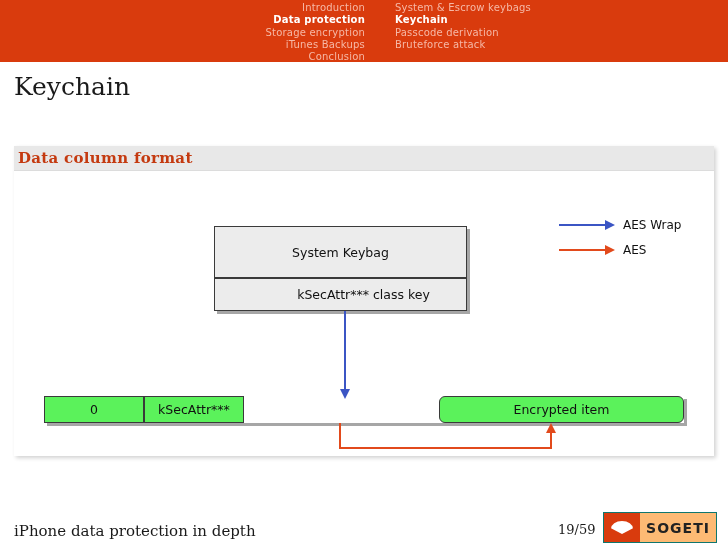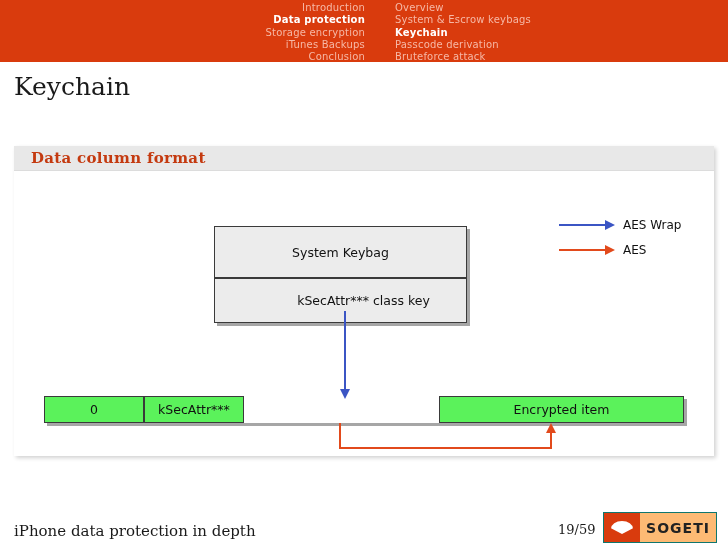--- a/index.html
+++ b/index.html
@@ -74,21 +74,21 @@
     background: #e8e8e8;
     border-bottom: 1px solid #dcdcdc;
     display: flex;
     align-items: center;
   }
   .block-title {
     font-size: 15px;
     color: #c43a10;
     font-family: "DejaVu Serif", serif;
     font-weight: bold;
-    padding-left: 17px;
+    padding-left: 4px;
     letter-spacing: 0.3px;
   }
   .block-body {
     position: relative;
     background: #ffffff;
     height: 285px;
   }
 
   
   .dgm-box {
@@ -109,27 +109,27 @@
   .green-box {
     background: #5bf25b;
     border: 1px solid #3a3a3a;
   }
   .green-strip-shadow {
     position: absolute;
     box-shadow: 3px 3px 0 rgba(0,0,0,0.35);
   }
 
   #system-keybag { left: 200px; top: 55px; width: 253px; height: 52px; }
-  #class-key     { left: 200px; top: 107px; width: 253px; height: 45px; padding-left: 46px; }
+  #class-key     { left: 200px; top: 107px; width: 253px; height: 33px; padding-left: 46px; }
 
   .strip { top: 225px; height: 27px; }
   #strip-0        { left: 30px;  width: 100px; }
   #strip-ksecattr { left: 130px; width: 100px; }
   #strip-wrapped  { left: 230px; width: 195px; }
-  #strip-encrypted{ left: 425px; width: 245px; }
+  #strip-encrypted{ left: 425px; width: 245px; border-radius: 6px; }
 
   
   .legend-row {
     position: absolute;
     display: flex;
     align-items: center;
   }
   .legend-label {
     font-size: 12px;
     color: #111;
@@ -276,21 +276,20 @@
 <div class="topbar">
   <div class="nav-cols">
     <div class="nav-col left">
       <div class="nav-item">Introduction</div>
       <div class="nav-item active">Data protection</div>
       <div class="nav-item">Storage encryption</div>
       <div class="nav-item">iTunes Backups</div>
       <div class="nav-item">Conclusion</div>
     </div>
     <div class="nav-col right">
-      <div class="nav-item">Overview</div>
       <div class="nav-item">System &amp; Escrow keybags</div>
       <div class="nav-item active">Keychain</div>
       <div class="nav-item">Passcode derivation</div>
       <div class="nav-item">Bruteforce attack</div>
     </div>
   </div>
 </div>
 
 <div class="slide-title">Keychain</div>
 

